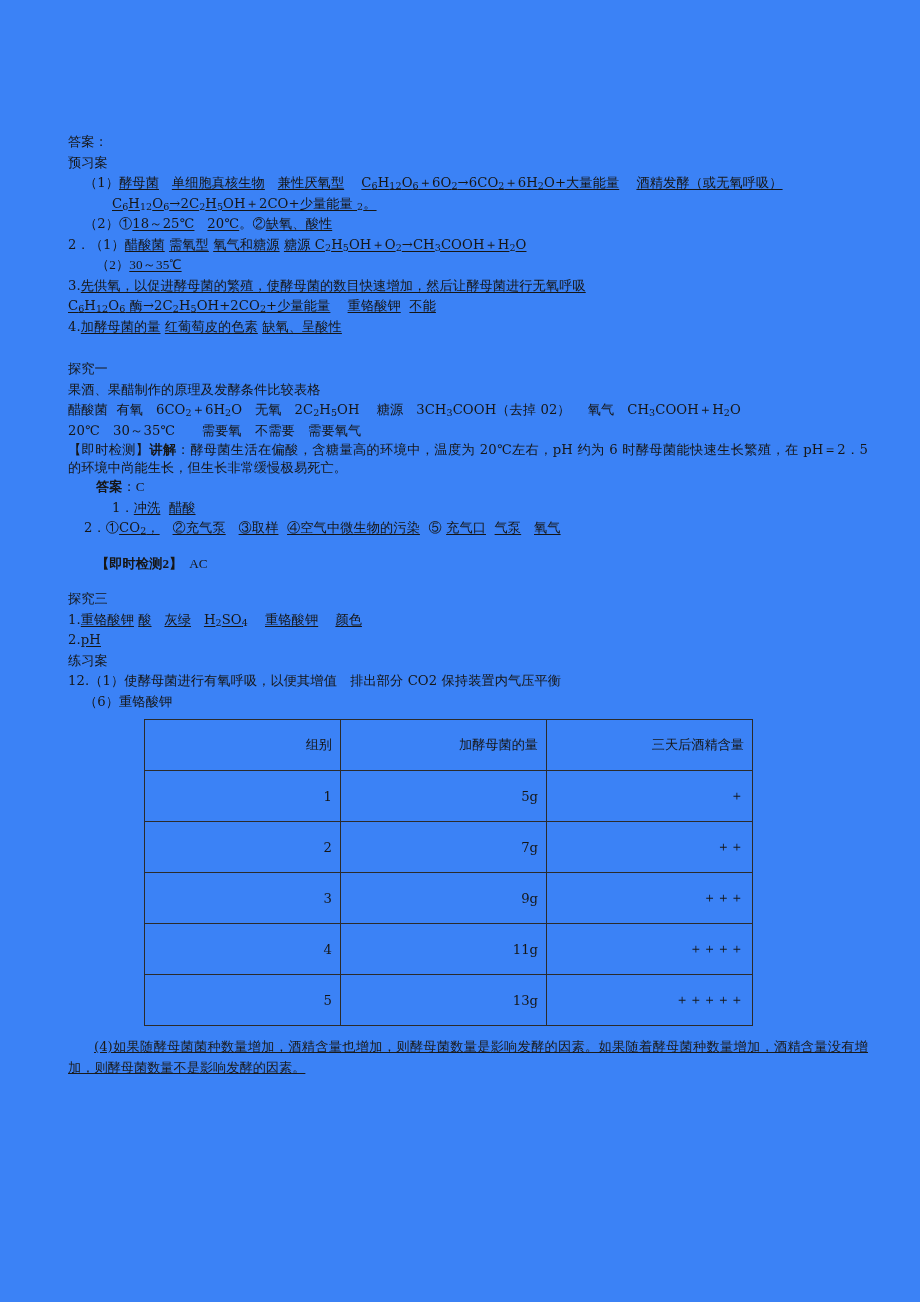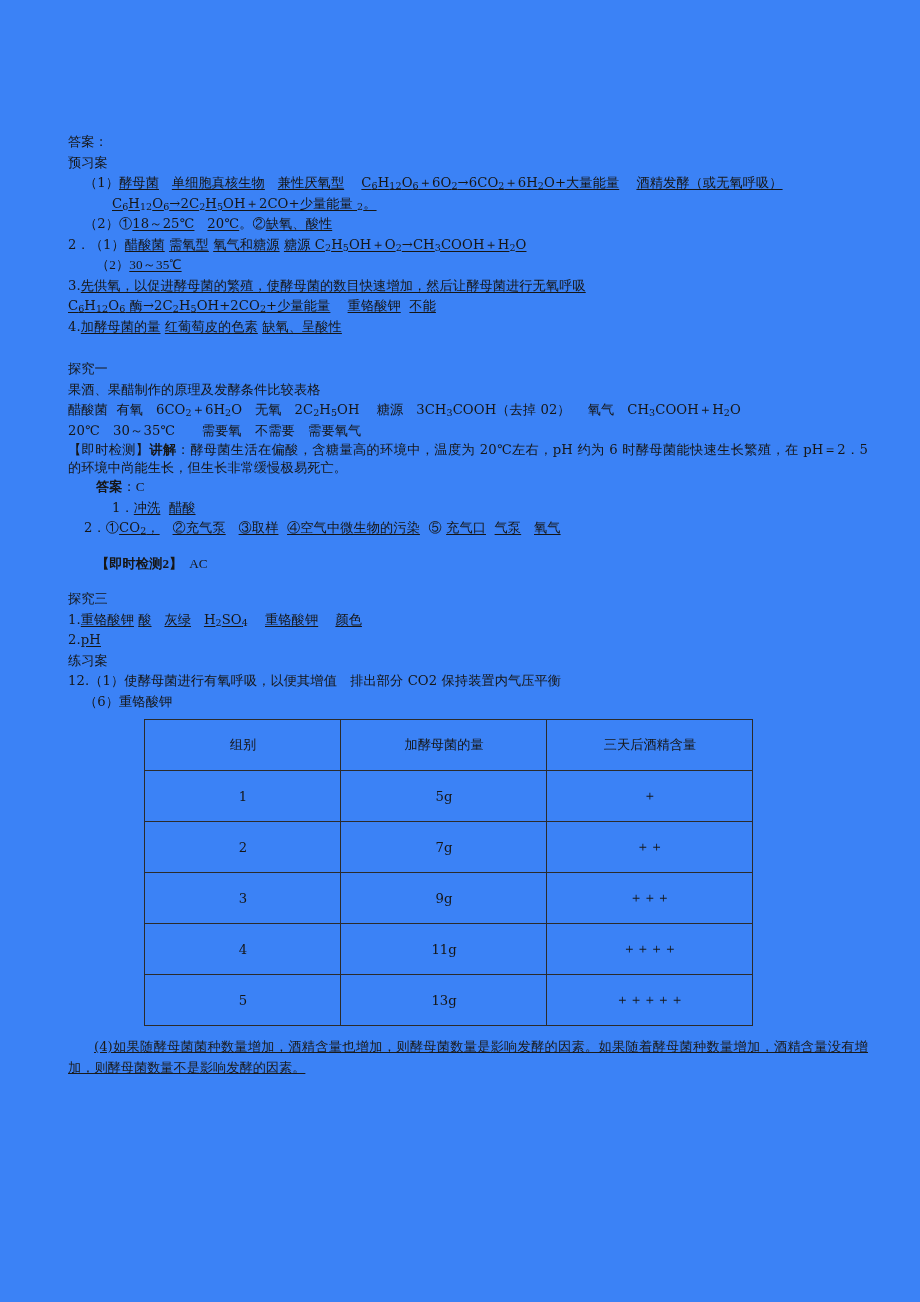--- a/index.html
+++ b/index.html
@@ -58,21 +58,21 @@
     border-collapse: collapse;
     width: 608px;
     table-layout: fixed;
   }
   table.grid td, table.grid th {
     border: 1px solid #2b2b2b;
     height: 42px;
     padding: 4px 8px 4px 9px;
     font-size: 13.2px;
     font-weight: normal;
-    text-align: center;
+    text-align: right;
     vertical-align: middle;
     color: #161616;
   }
   table.grid col.c1 { width: 196px; }
   table.grid col.c2 { width: 206px; }
   table.grid col.c3 { width: 206px; }
   .plus { letter-spacing: 0.5px; }
   .tail {
     padding-top: 10px;
     font-size: 13.2px;

